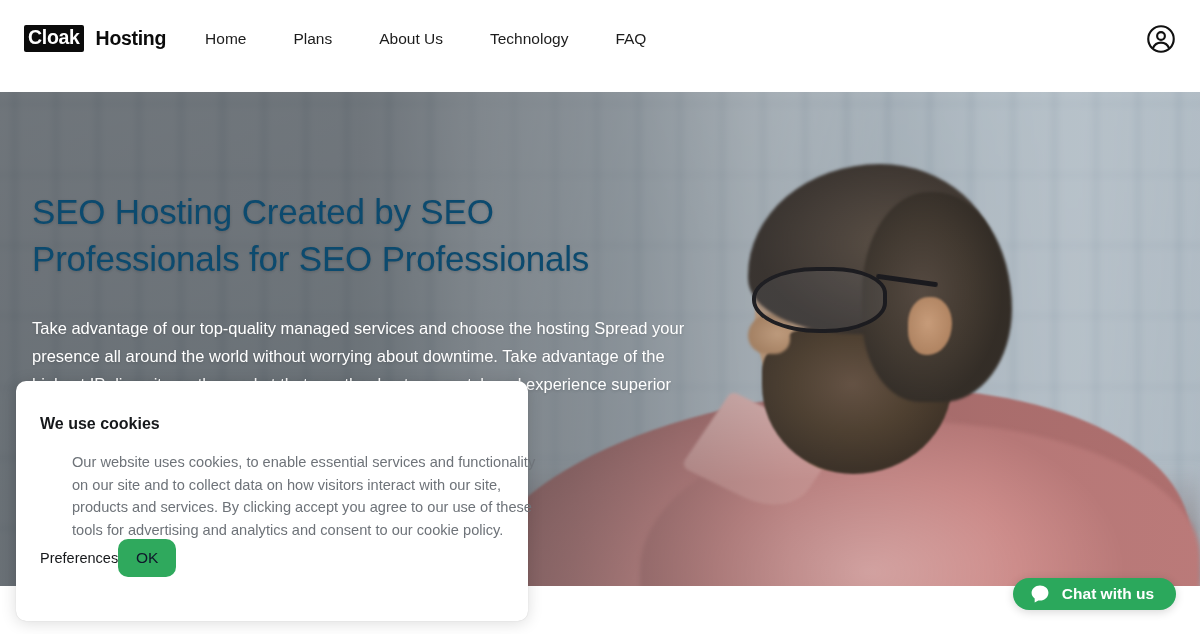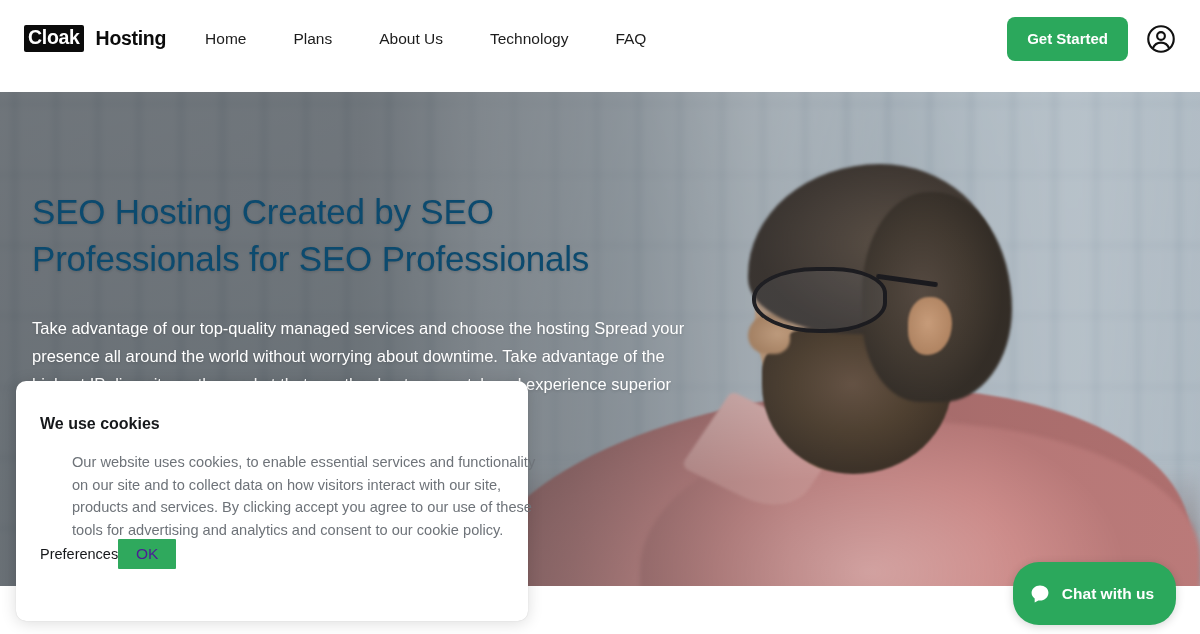--- a/index.html
+++ b/index.html
@@ -333,36 +333,36 @@
     font-size: 14.5px;
     color: #16181b;
     cursor: pointer;
     background: none;
     border: none;
     padding: 0;
     font-family: "Liberation Sans", sans-serif;
   }
   .btn-ok {
     background: #2fa95d;
-    color: #4c1d95;
+    color: #0f172a;
     border: none;
-    border-radius: 1px;
+    border-radius: 10px;
     width: 58px;
-    height: 30px;
+    height: 38px;
     font-size: 15.5px;
     cursor: pointer;
     font-family: "Liberation Sans", sans-serif;
   }
 
   
   .chat-widget {
     position: absolute;
     right: 24px;
-    top: 562px;
-    height: 63px;
+    top: 578px;
+    height: 32px;
     background: #2ba85c;
     border-radius: 26px;
     display: flex;
     align-items: center;
     padding: 0 22px 0 16px;
     cursor: pointer;
     z-index: 50;
     box-shadow: 0 2px 10px rgba(0,0,0,0.16);
   }
   .chat-bubble-icon {
@@ -392,21 +392,20 @@
 
     <nav class="nav">
       <a class="nav-link">Home</a>
       <a class="nav-link">Plans</a>
       <a class="nav-link">About Us</a>
       <a class="nav-link">Technology</a>
       <a class="nav-link">FAQ</a>
     </nav>
 
     <div class="header-right">
-      <button class="btn-get-started">Get Started</button>
       <svg class="account-icon" viewBox="0 0 24 24">
         <circle cx="12" cy="12" r="10.2" fill="none" stroke="#111111" stroke-width="1.7"></circle>
         <circle cx="12" cy="9.6" r="3.1" fill="none" stroke="#111111" stroke-width="1.7"></circle>
         <path d="M5.6 19.2a6.9 6.9 0 0 1 12.8 0" fill="none" stroke="#111111" stroke-width="1.7" stroke-linecap="round"></path>
       </svg>
     </div>
   </div>
 
   <div class="hero">
     <div class="hero-bg"></div>

